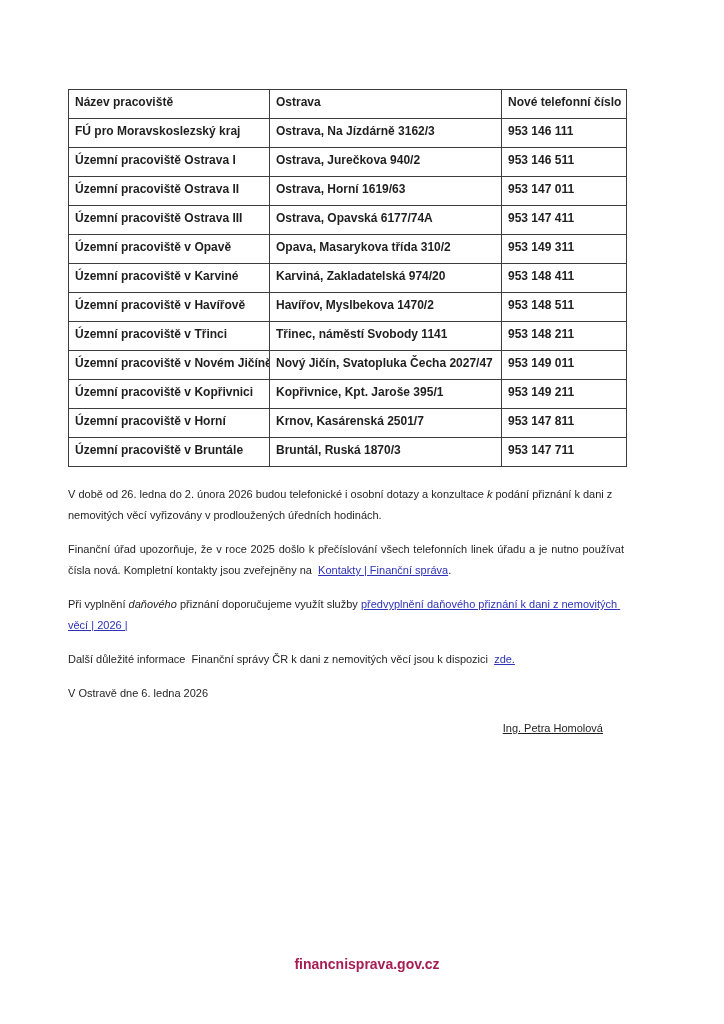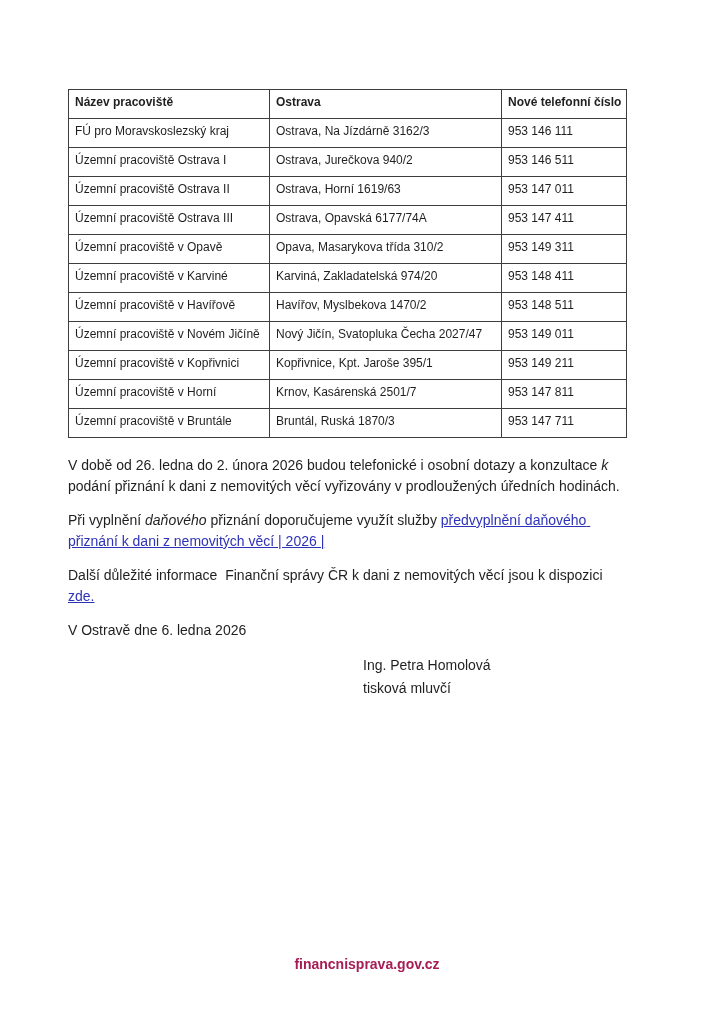--- a/index.html
+++ b/index.html
@@ -28,46 +28,47 @@
   table.contacts col.c3{width:125px;}
   table.contacts th, table.contacts td{
     border:1px solid var(--border);
     box-sizing:border-box;
     height:29px;
     vertical-align:top;
     text-align:left;
     padding:5px 3px 0 6px;
     white-space:nowrap;
     overflow:hidden;
-    font-weight:normal;
+    font-weight:bold;
   }
   table.contacts th{font-weight:bold;}
 
   .content{
     margin:17px 100px 0 68px;
-    font-size:14px;
+    font-size:11px;
     line-height:21px;
   }
   .para{
     margin:0 0 13px 0;
     white-space:pre-wrap;
   }
   .para.justify{text-align:justify;}
   .para a{
     color:var(--link);
     text-decoration:underline;
     cursor:pointer;
   }
   .para em{font-style:italic;}
 
   .signature{
     margin:12px 0 0 295px;
     width:240px;
-    text-align:left;
+    text-align:right;
     line-height:23px;
+    text-decoration:underline;
   }
 
   .footer{
     position:absolute;
     left:0;
     top:956px;
     width:724px;
     text-align:center;
     font-size:14px;
     font-weight:bold;
@@ -127,20 +128,25 @@
           <td>Územní pracoviště v Karviné</td>
           <td>Karviná, Zakladatelská 974/20</td>
           <td>953 148 411</td>
         </tr>
         <tr>
           <td>Územní pracoviště v Havířově</td>
           <td>Havířov, Myslbekova 1470/2</td>
           <td>953 148 511</td>
         </tr>
         <tr>
+          <td>Územní pracoviště v Třinci</td>
+          <td>Třinec, náměstí Svobody 1141</td>
+          <td>953 148 211</td>
+        </tr>
+        <tr>
           <td>Územní pracoviště v Novém Jičíně</td>
           <td>Nový Jičín, Svatopluka Čecha 2027/47</td>
           <td>953 149 011</td>
         </tr>
         <tr>
           <td>Územní pracoviště v Kopřivnici</td>
           <td>Kopřivnice, Kpt. Jaroše 395/1</td>
           <td>953 149 211</td>
         </tr>
         <tr>
@@ -152,28 +158,28 @@
           <td>Územní pracoviště v Bruntále</td>
           <td>Bruntál, Ruská 1870/3</td>
           <td>953 147 711</td>
         </tr>
       </tbody>
   </table>
 
   <div class="content">
     <div>
         <p class="para"><span>V době od 26. ledna do 2. února 2026 budou telefonické i osobní dotazy a konzultace </span><em>k</em><span> podání přiznání k dani z nemovitých věcí vyřizovány v prodloužených úředních hodinách.</span></p>
+        <p class="para justify"><span>Finanční úřad upozorňuje, že v roce 2025 došlo k přečíslování všech telefonních linek úřadu a je nutno používat čísla nová. Kompletní kontakty jsou zveřejněny na  </span><a href="#">Kontakty | Finanční správa</a><span>.</span></p>
         <p class="para"><span>Při vyplnění </span><em>daňového</em><span> přiznání doporučujeme využít služby </span><a href="#">předvyplnění daňového přiznání k dani z nemovitých věcí | 2026 |</a></p>
         <p class="para"><span>Další důležité informace  Finanční správy ČR k dani z nemovitých věcí jsou k dispozici  </span><a href="#">zde.</a></p>
         <p class="para"><span>V Ostravě dne 6. ledna 2026</span></p>
       </div>
 
     <div class="signature">
       <div>Ing. Petra Homolová</div>
-      <div>tisková mluvčí</div>
     </div>
   </div>
 
   <div class="footer">
     <a href="#">financnisprava.gov.cz</a>
   </div>
 
 </div>
 
 </body></html>

